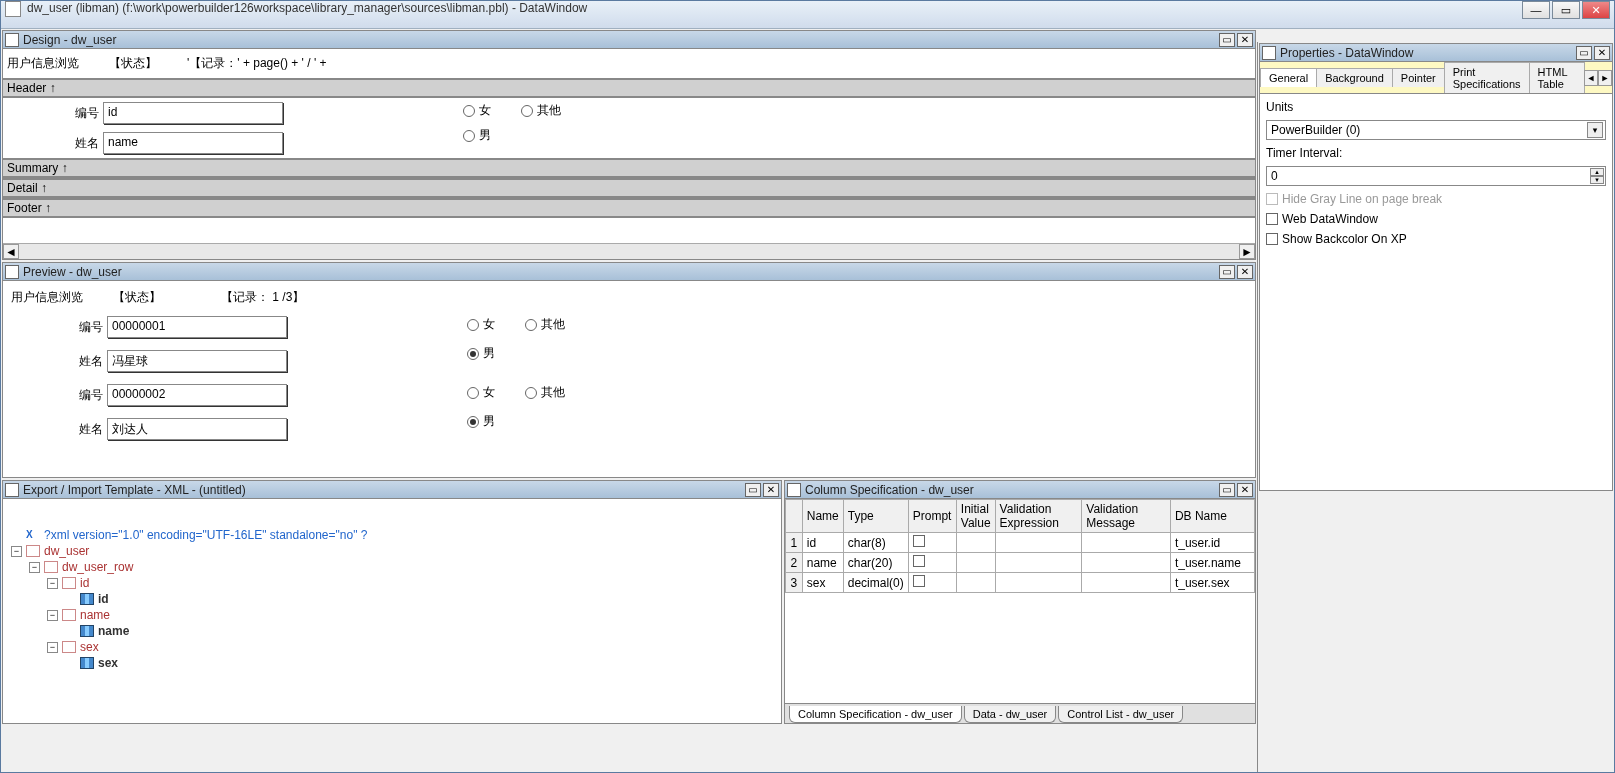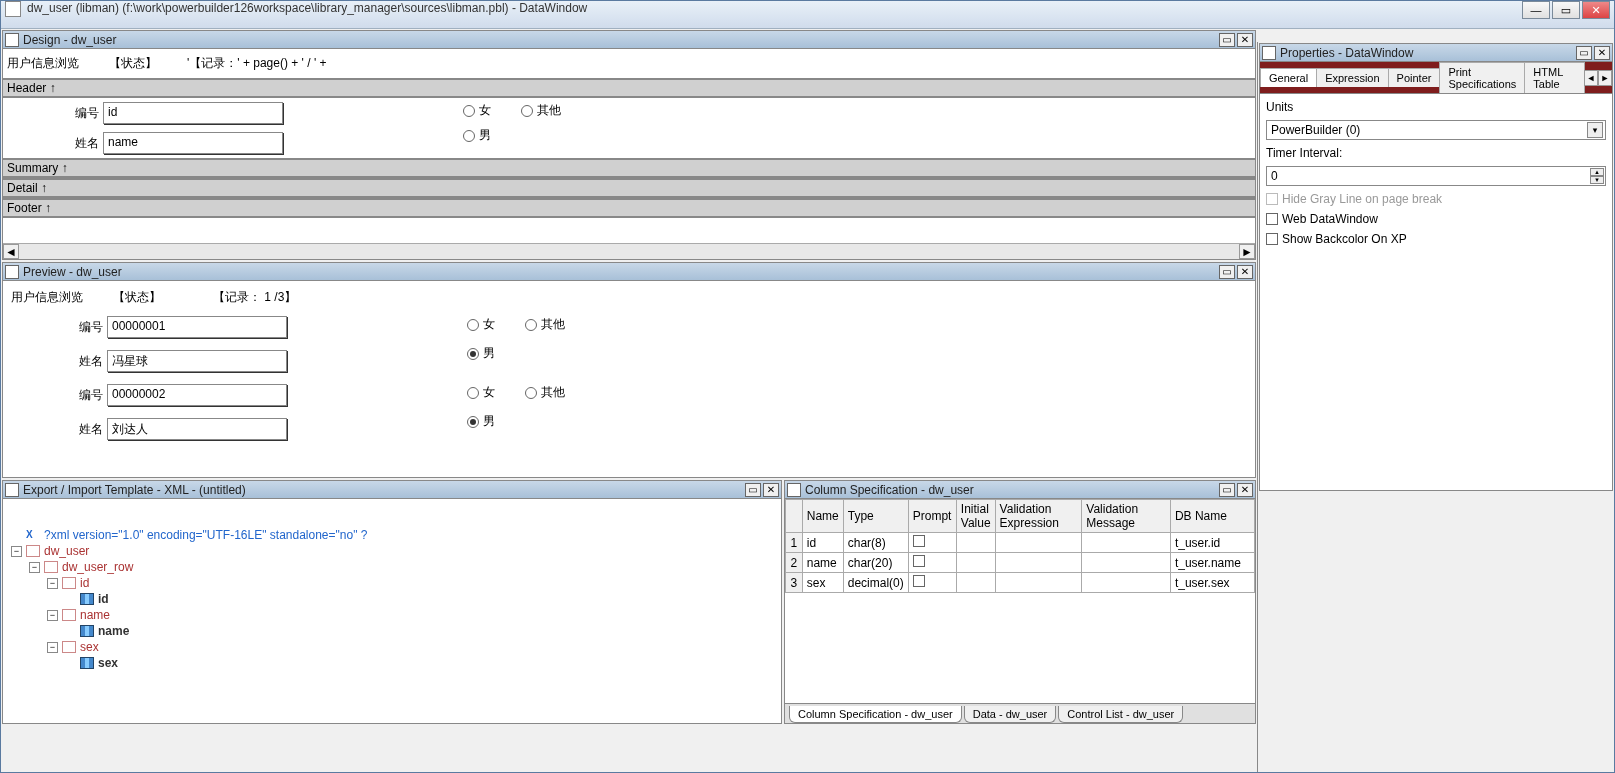--- a/index.html
+++ b/index.html
@@ -65,21 +65,21 @@
 .spec-table th { background: #f0f0f0; }
 .spec-table .rownum { background: #f0f0f0; text-align: center; width: 22px; }
 .spec-table .chk { text-align: left; width: 50px; }
 .chkbox { width: 12px; height: 12px; border: 1px solid #666; display: inline-block; background: #fff; }
 
 .colspec-tabs { height: 20px; background: #e0e0e0; border-top: 1px solid #888; display: flex; align-items: flex-end; padding-left: 4px; }
 .colspec-tab { border: 1px solid #888; border-top: none; padding: 2px 8px; background: #f0f0f0; border-radius: 0 0 6px 6px; margin-right: 2px; cursor: pointer; font-size: 11px; }
 .colspec-tab.active { background: #fff; }
 
 
-.prop-tabs { display: flex; border-bottom: 1px solid #888; background: #7f1d1d; align-items: center; }
+.prop-tabs { display: flex; border-bottom: 1px solid #888; background: #fef9c3; align-items: center; }
 .prop-tab { padding: 3px 8px; border: 1px solid #aaa; border-bottom: none; background: #f0f0f0; margin-right: -1px; cursor: pointer; font-size: 11px; }
 .prop-tab.active { background: #fff; }
 .prop-tab-nav { margin-left: auto; display: flex; }
 .prop-tab-nav .nav { width: 14px; height: 16px; border: 1px solid #999; background: #f0f0f0; display: flex; align-items: center; justify-content: center; cursor: pointer; font-size: 9px; }
 .prop-body { padding: 6px; display: flex; flex-direction: column; gap: 6px; }
 .prop-label { }
 .prop-select { width: 100%; height: 20px; border: 1px solid #888; background: #fff; display: flex; align-items: center; padding: 0 4px; position: relative; }
 .prop-select .dd { position: absolute; right: 2px; width: 16px; height: 16px; border: 1px solid #888; background: #eee; display: flex; align-items: center; justify-content: center; cursor: pointer; font-size: 9px; }
 .prop-spin { width: 100%; height: 20px; border: 1px solid #888; background: #fff; display: flex; align-items: center; padding: 0 4px; position: relative; }
 .prop-spin .spin-btns { position: absolute; right: 1px; top: 1px; width: 14px; display: flex; flex-direction: column; }
@@ -169,21 +169,21 @@
         <div class="panel-titlebar">
           <div class="picon"></div>
           <div class="ptitle">Preview - dw_user</div>
           <div class="pbtn">▭</div>
           <div class="pbtn">✕</div>
         </div>
         <div class="panel-body preview-body">
           <div class="preview-header">
             <span>用户信息浏览</span>
             <span>【状态】</span>
-            <span style="margin-left:22px;">【记录： 1 /3】</span>
+            <span style="margin-left:30px;">【记录： 1 /3】</span>
           </div>
           <div id="preview-records">
               <div>
     <div style="display:flex;">
       <div>
         <div class="preview-row">
           <span class="lbl">编号</span>
           <div class="field">00000001</div>
         </div>
         <div class="preview-row">
@@ -391,21 +391,21 @@
     <div class="right-col">
       <div class="panel" style="height:448px">
         <div class="panel-titlebar">
           <div class="picon"></div>
           <div class="ptitle">Properties - DataWindow</div>
           <div class="pbtn">▭</div>
           <div class="pbtn">✕</div>
         </div>
         <div class="prop-tabs">
           <div class="prop-tab active">General</div>
-          <div class="prop-tab">Expression</div>
+          <div class="prop-tab">Background</div>
           <div class="prop-tab">Pointer</div>
           <div class="prop-tab">Print Specifications</div>
           <div class="prop-tab">HTML Table</div>
           <div class="prop-tab-nav">
             <div class="nav">◄</div>
             <div class="nav">►</div>
           </div>
         </div>
         <div class="prop-body">
           <div class="prop-label">Units</div>

